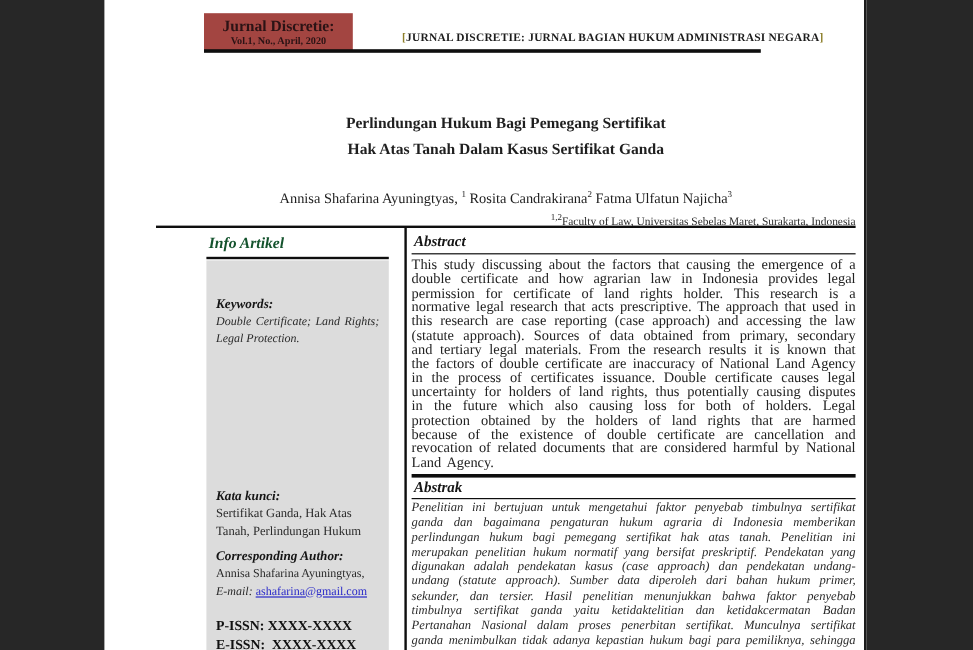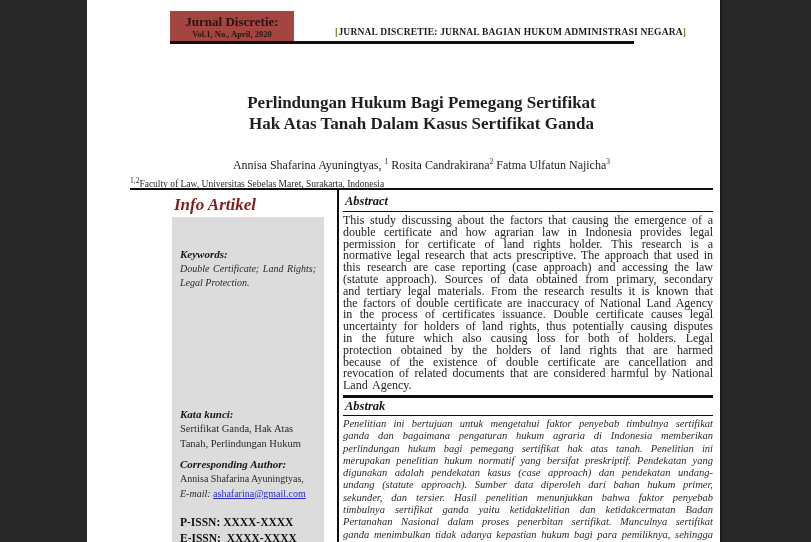--- a/index.html
+++ b/index.html
@@ -12,33 +12,33 @@
     background:#a34541; text-align:center; padding-top:3px; }
   .journal-box .jb-title { font-size:13px; font-weight:bold; color:#2b1315; line-height:15px; }
   .journal-box .jb-issue { font-size:8.5px; font-weight:bold; color:#2b1315; line-height:10px; }
   .header-rule { position:absolute; left:83px; top:41px; width:464px; height:3px; background:#0e0e0e; }
   .banner { position:absolute; left:228px; top:27px; width:330px; text-align:center;
     font-size:9.5px; font-weight:bold; color:#1c1c1c; letter-spacing:0.2px; white-space:nowrap;margin-left:20px; }
   .banner .bracket { color:#8d7f2b; }
 
   
   .article-title { position:absolute; left:43px; top:92px; width:583px; text-align:center;
-    font-size:17px; font-weight:bold; color:#1f1f1f; line-height:21px; }
+    font-size:13px; font-weight:bold; color:#1f1f1f; line-height:21px; }
   .authors { position:absolute; left:43px; top:157px; width:583px; text-align:center;
     font-size:12px; font-weight:normal; color:#1d1d1d; }
   .authors sup, .affiliation sup { font-size:7.5px; }
-  .affiliation { position:absolute; left:43px; top:176px; width:583px; text-align:left;
+  .affiliation { position:absolute; left:43px; top:176px; width:583px; text-align:right;
     font-size:9.5px; color:#2a2a2a; }
   .full-rule { position:absolute; left:43px; top:188px; width:583px; height:2px; background:#0e0e0e; }
 
   
   .v-divider { position:absolute; left:250px; top:190px; width:2px; height:352px; background:#0e0e0e; }
 
   .info-heading { position:absolute; left:85px; top:193px; width:152px;
-    font-size:17px; font-weight:bold; font-style:italic; color:#7f1d1d;
+    font-size:13px; font-weight:bold; font-style:italic; color:#14532d;
     padding:2px 0 3px 2px; border-bottom:2px solid #0e0e0e; }
   .info-panel { position:absolute; left:85px; top:217px; width:152px; height:325px; background:#dcdcdc; }
   .info-block { position:absolute; left:8px; right:8px; }
   .blk-keywords { top:31px; }
   .blk-kata { top:191px; }
   .blk-corr { top:241px; }
   .blk-issn { top:297px; }
   .info-label { font-size:11px; font-weight:bold; font-style:italic; color:#151515; margin-bottom:2px; }
   .info-text-italic { font-size:10px; font-style:italic; color:#2a2a2a; text-align:justify; line-height:14px; }
   .info-text { font-size:10.5px; color:#2a2a2a; line-height:14.5px; }

